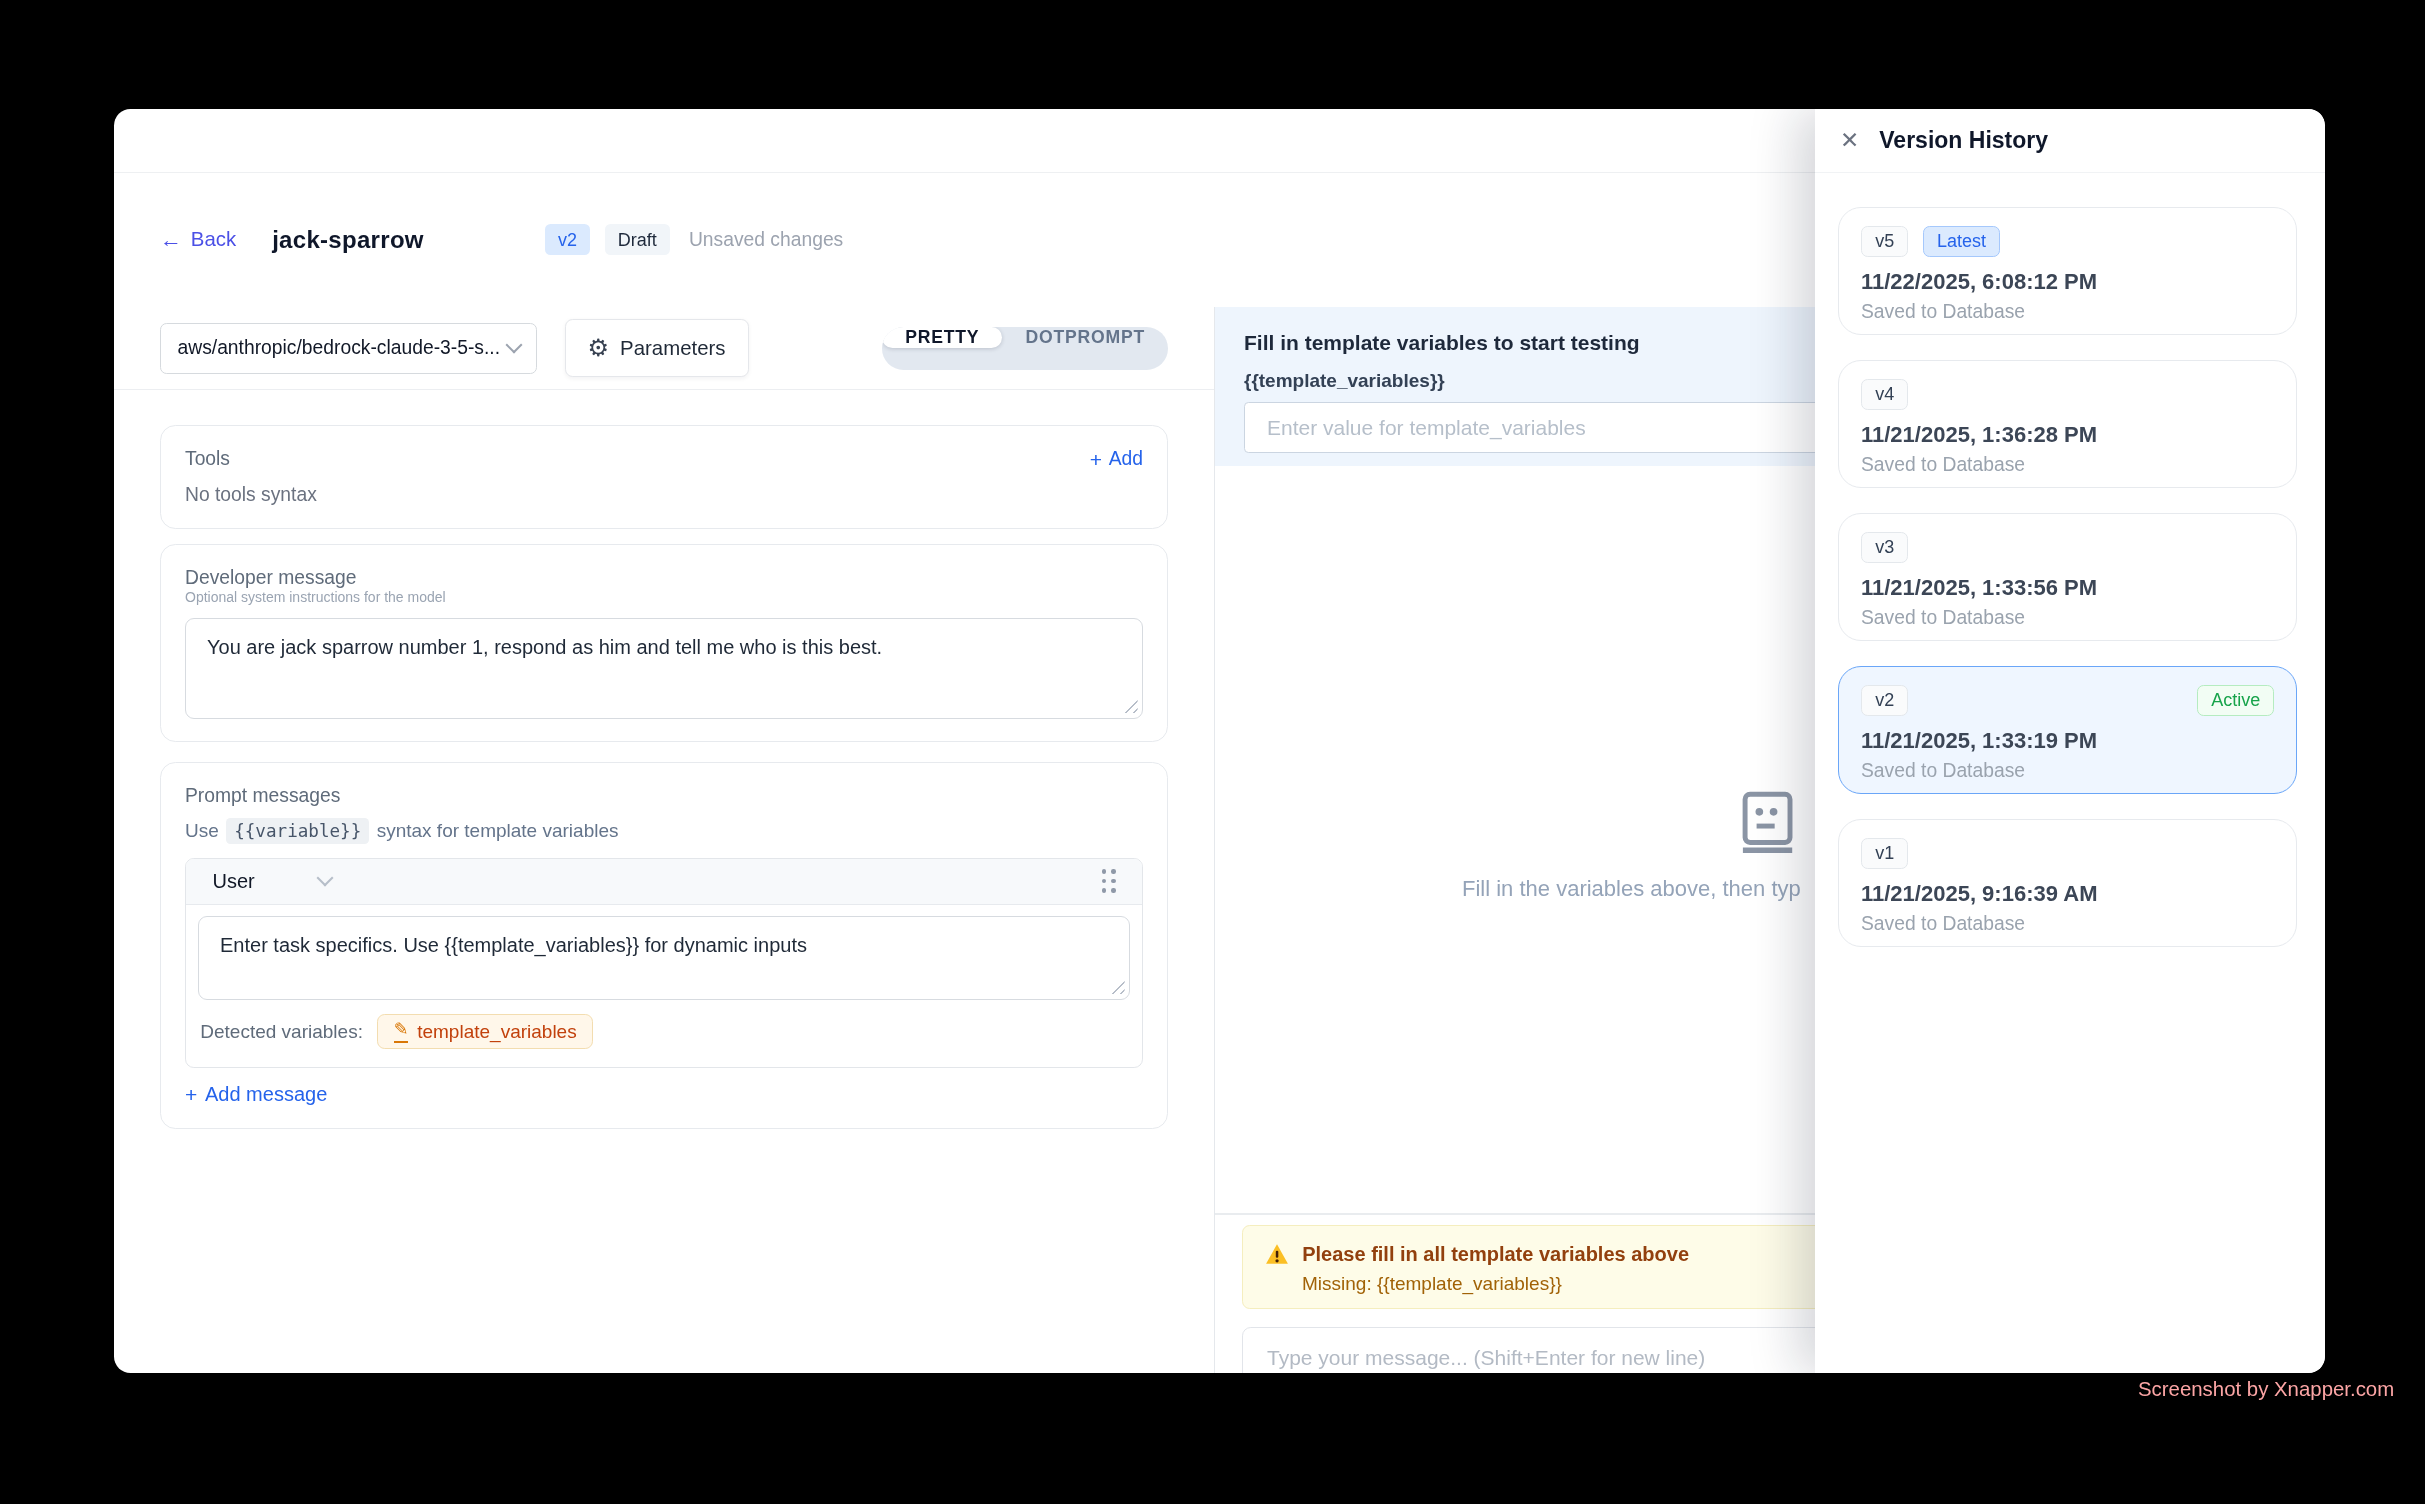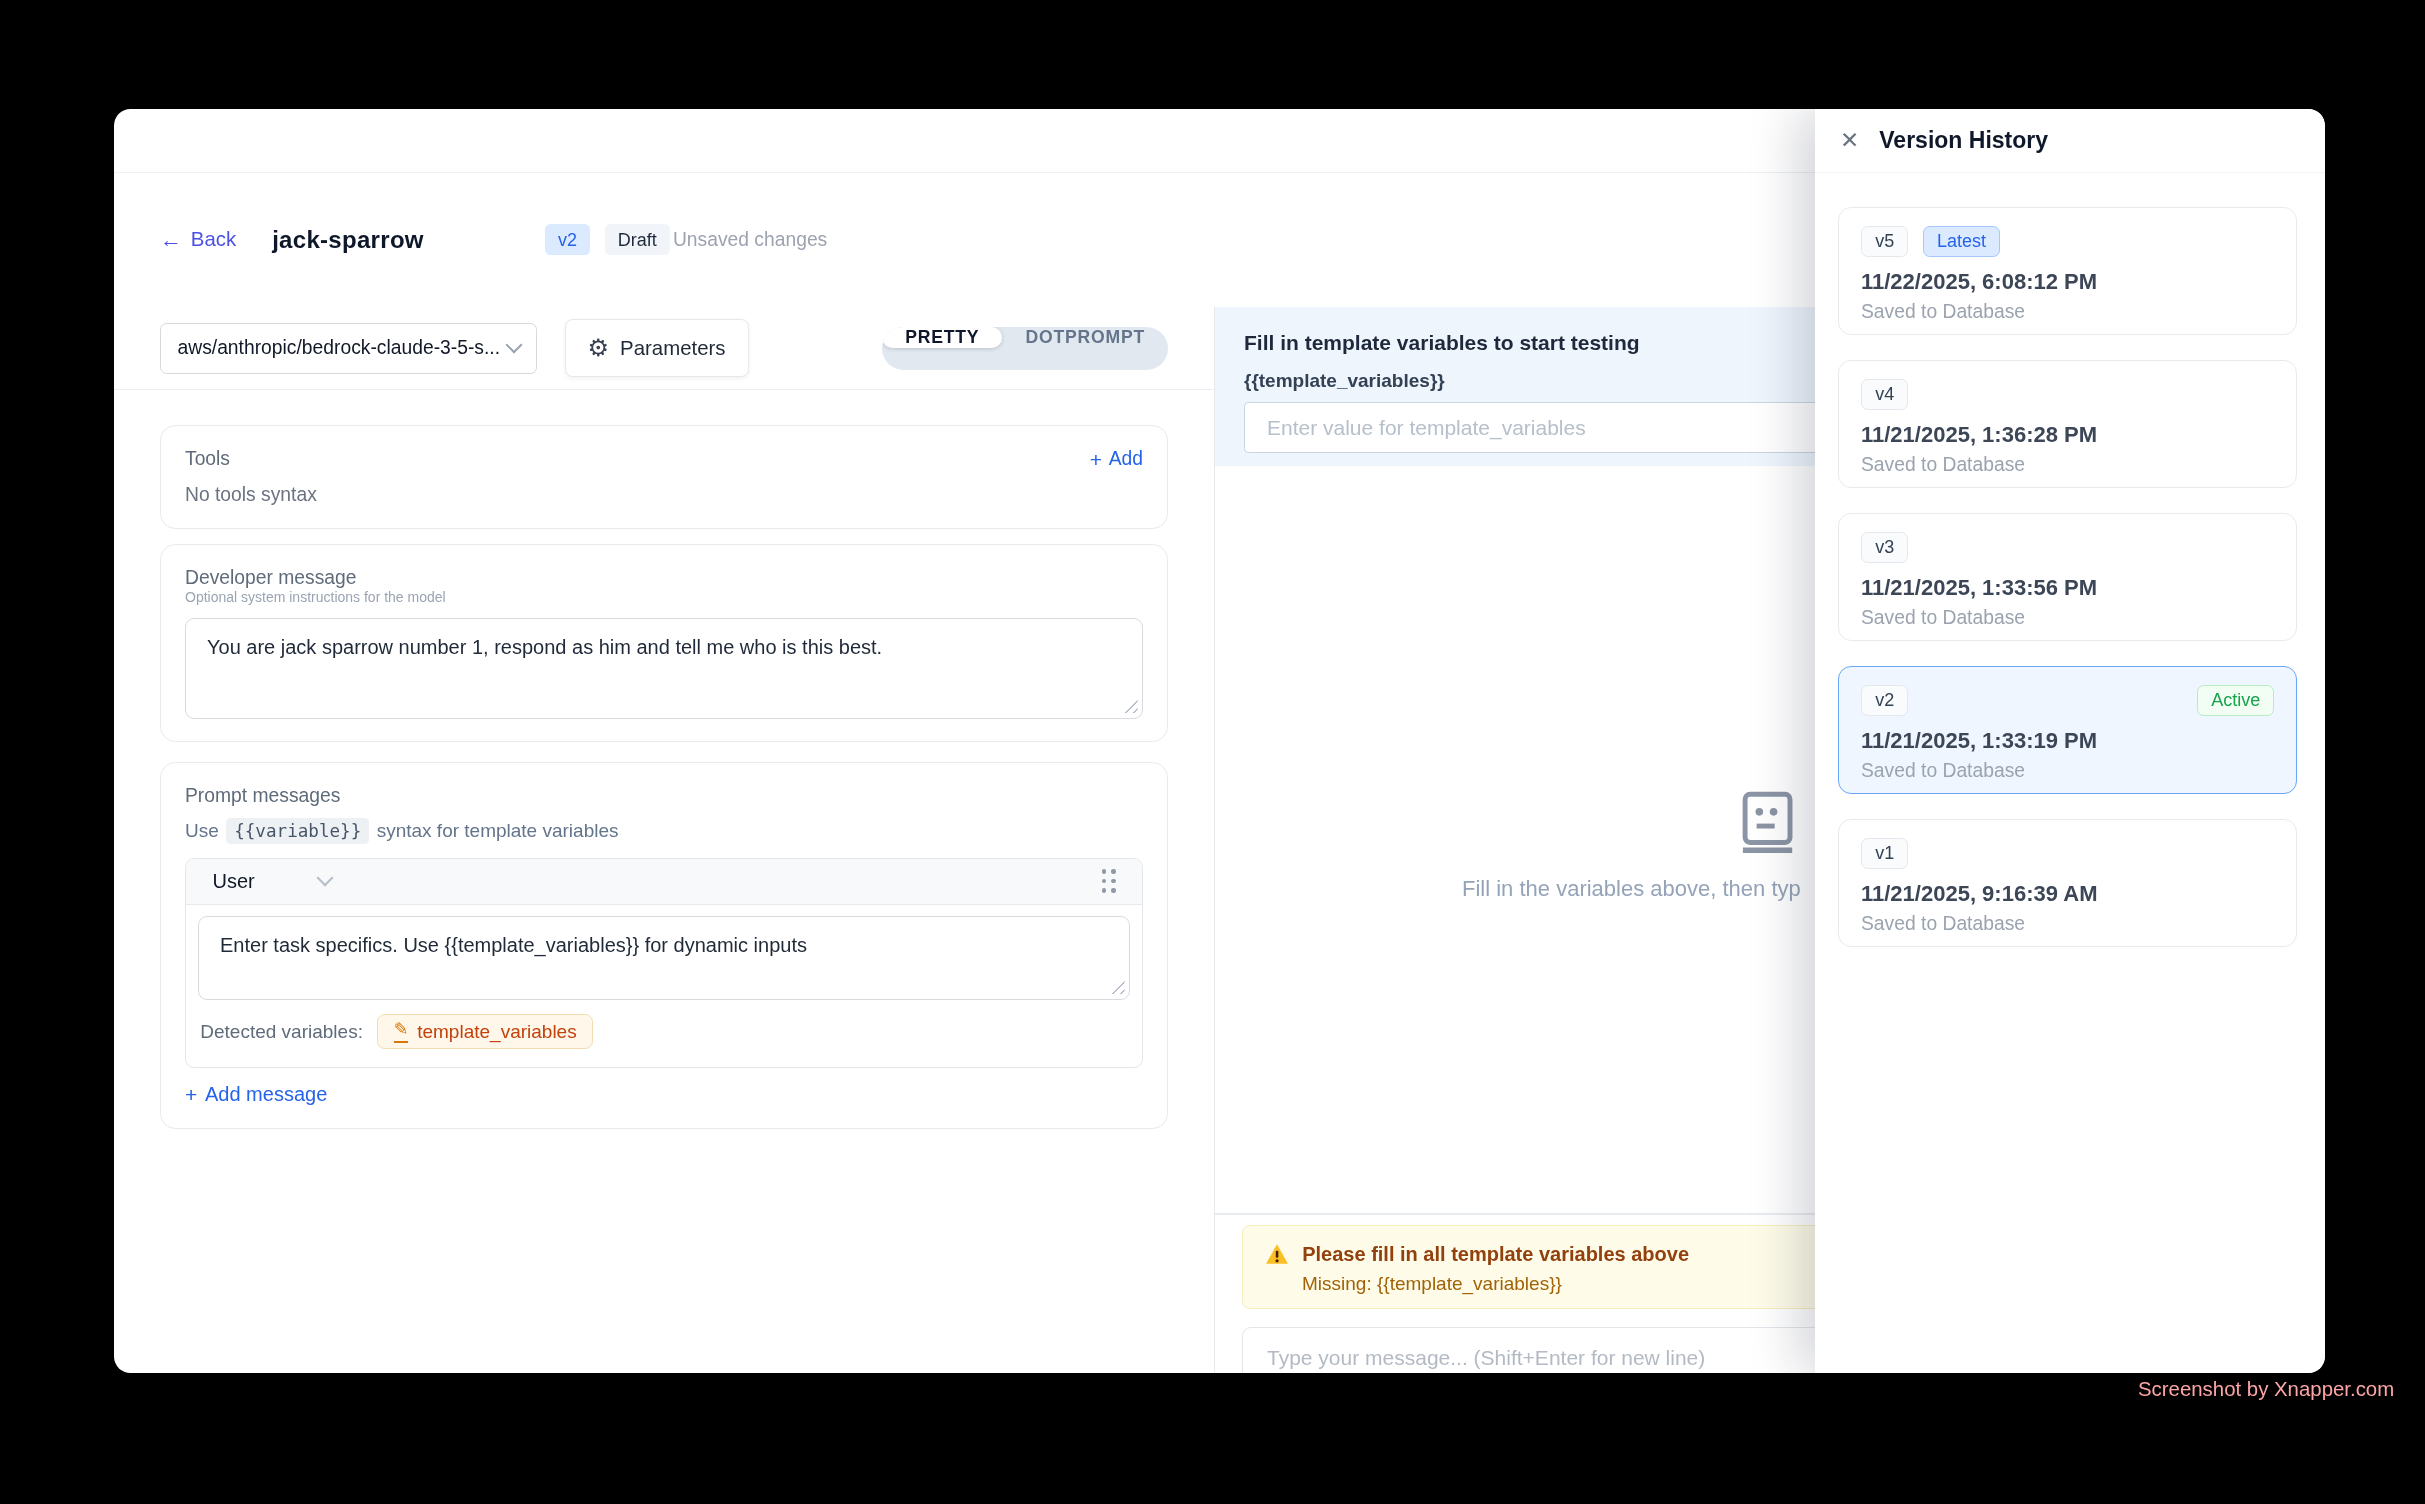--- a/index.html
+++ b/index.html
@@ -11,21 +11,21 @@
   .top-strip { height:64px; border-bottom:1.7px solid #eef0f2; }
 
   
   .subheader { height:133px; display:flex; align-items:center; padding:0 46px; }
   .back-link { display:flex; align-items:center; gap:8.8px; color:#4b50e6; font-size:20.4px; cursor:pointer; }
   .back-arrow { font-size:22px; line-height:1; }
   .page-title { margin-left:36px; font-size:24px; font-weight:600; color:#0f172a; letter-spacing:0.3px; }
   .hdr-badge { font-size:18px; padding:6.6px 13.2px; border-radius:5.5px; line-height:1; }
   .hdr-badge.ver { margin-left:121px; background:#dbeafe; color:#2563eb; font-weight:500; }
   .hdr-badge.draft { margin-left:14.3px; background:#f1f5f9; color:#1e293b; }
-  .unsaved { margin-left:3px; color:#9ca3af; font-size:19.3px; }
+  .unsaved { margin-left:19px; color:#9ca3af; font-size:19.3px; }
 
   
   .content { position:absolute; top:198px; bottom:0; left:0; right:0; display:flex; }
   .left-pane { width:1101px; border-right:1.7px solid #e5e8ec; display:flex; flex-direction:column; }
 
   .left-toolbar { height:83px; border-bottom:1.7px solid #eceef1; display:flex; align-items:center; padding:0 46px; gap:27.6px; flex:none; }
   .model-select { width:377px; height:51px; border:1.7px solid #d6dade; border-radius:6.6px; display:flex; align-items:center; justify-content:space-between; padding:0 16.5px; cursor:pointer; background:#fff; }
   .model-select span.val { font-size:19.3px; color:#111827; white-space:nowrap; }
   .chev { width:12px; height:12px; border-right:2.2px solid #9ca3af; border-bottom:2.2px solid #9ca3af; transform:rotate(45deg); margin-top:-5.5px; flex:none; }
   .params-btn { height:58px; border:1.7px solid #e5e7eb; border-radius:7.7px; background:#fff; display:flex; align-items:center; gap:11px; padding:0 22px; font-size:20.4px; color:#1f2937; box-shadow:0 1.7px 4.4px rgba(15,23,42,.05); cursor:pointer; }
@@ -88,21 +88,21 @@
 
   .chat-input { position:absolute; left:27px; top:1020px; width:1047px; height:94px; border:1.7px solid #e2e5ea; border-radius:8.8px; font-size:21px; color:#334155; padding:0 24px 33px; outline:none; background:#fff; font-family:"Liberation Sans", sans-serif; }
   .chat-input::placeholder { color:#b3bac4; }
 
   
   .vh-panel { position:absolute; top:0; left:1701px; width:510px; height:100%; background:#fff; border-radius:0 16.5px 16.5px 0; box-shadow:-16.5px 0 50px rgba(15,23,42,.18); display:flex; flex-direction:column; z-index:10; }
   .vh-header { height:64px; border-bottom:1.7px solid #f1f3f5; display:flex; align-items:center; padding:0 25px; gap:20px; flex:none; }
   .vh-close { font-size:23px; color:#6b7280; cursor:pointer; line-height:1; }
   .vh-title { font-size:23px; font-weight:700; color:#0f172a; }
   .vh-list { flex:1; padding:34px 27.6px 0 23px; overflow:hidden; }
-  .vh-card { height:128px; border:1.7px solid #e7eaee; border-radius:13px; padding:17.6px 22px; margin-bottom:25px; position:relative; cursor:pointer; background:#fff; }
+  .vh-card { height:128px; border:1.7px solid #e7eaee; border-radius:23px; padding:17.6px 22px; margin-bottom:25px; position:relative; cursor:pointer; background:#fff; }
   .vh-card.active { background:#eff6ff; border-color:#6aa6f8; }
   .vh-badges { display:flex; align-items:center; }
   .vh-ver { border:1.7px solid #e4e8ec; background:#fafbfc; border-radius:6.6px; padding:5.5px 13.2px; font-size:18px; color:#334155; line-height:1; }
   .vh-latest { margin-left:14.3px; background:#dbeafe; border:1.7px solid #a5c8fc; border-radius:6.6px; padding:5.5px 13.2px; font-size:18px; color:#2563eb; line-height:1; }
   .vh-active { position:absolute; right:22px; top:17.6px; background:#f2fdf4; border:1.7px solid #b5ecc0; border-radius:6.6px; padding:5.5px 13.2px; font-size:18px; color:#16a34a; line-height:1; }
   .vh-ts { margin-top:12px; font-size:22px; font-weight:600; color:#3c4656; }
   .vh-status { margin-top:6.6px; font-size:19.3px; color:#9aa3ae; }
 
   .watermark { position:absolute; left:2138px; top:1378px; color:#fca5a5; font-size:20.4px; }
 </style>

